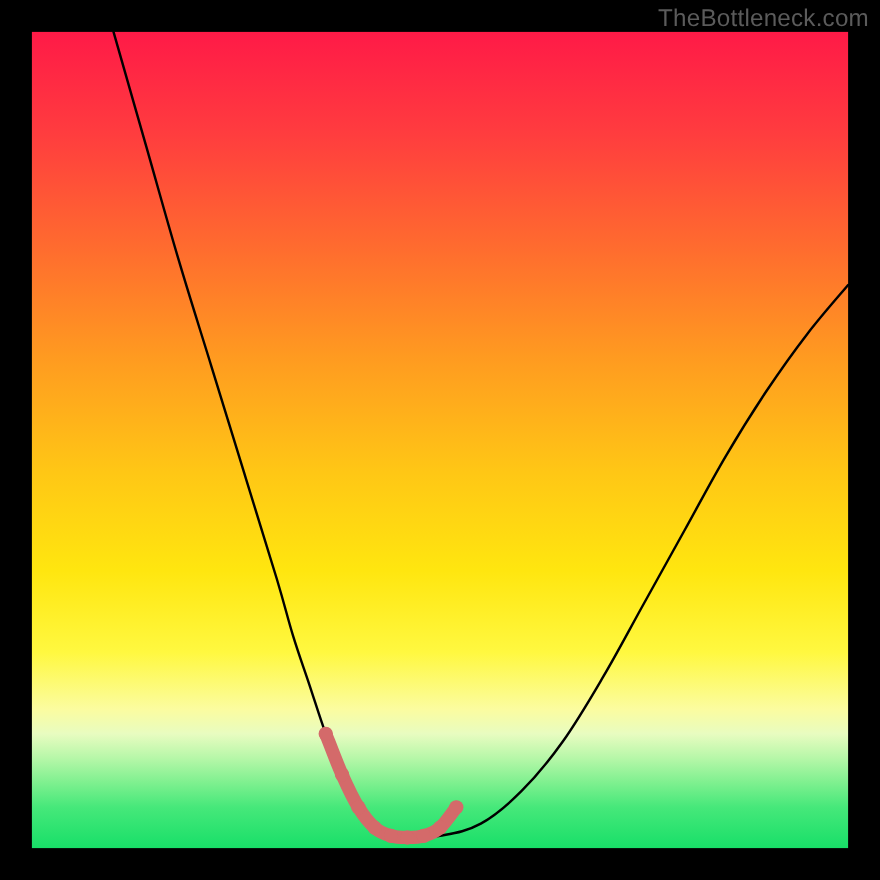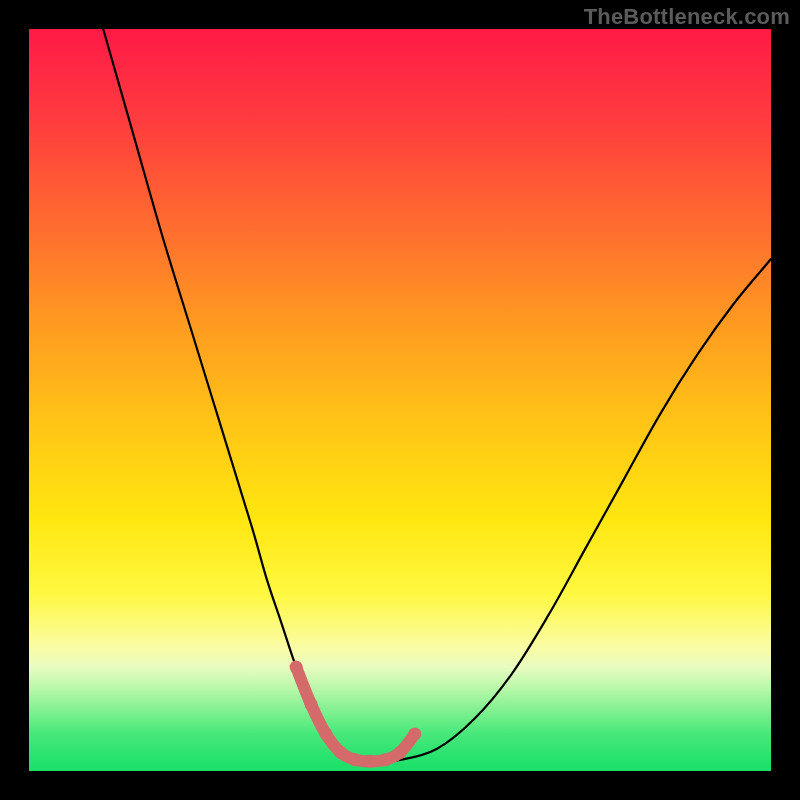--- a/index.html
+++ b/index.html
@@ -42,21 +42,21 @@
       #46e87a 95%,
       #18df68 100%
     );
   }
   .watermark {
     position: absolute;
     top: 4px;
     right: 10px;
     color: #5b5b5b;
     font-size: 22px;
-    font-weight: 700;
+    font-weight: 400;
     letter-spacing: 0.2px;
     user-select: none;
   }
   svg.curve {
     position: absolute;
     left: 0;
     top: 0;
     width: 742px;
     height: 742px;
     overflow: visible;

